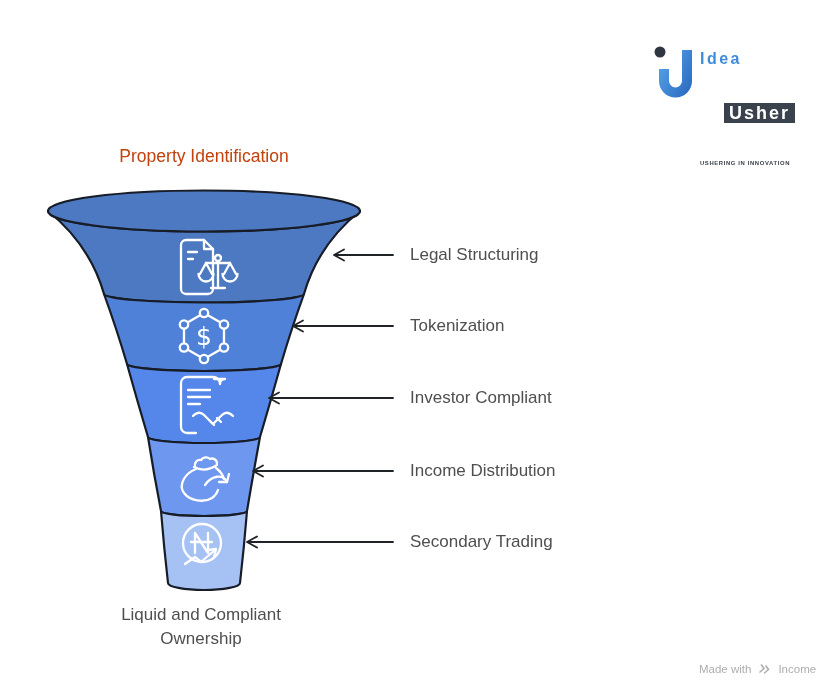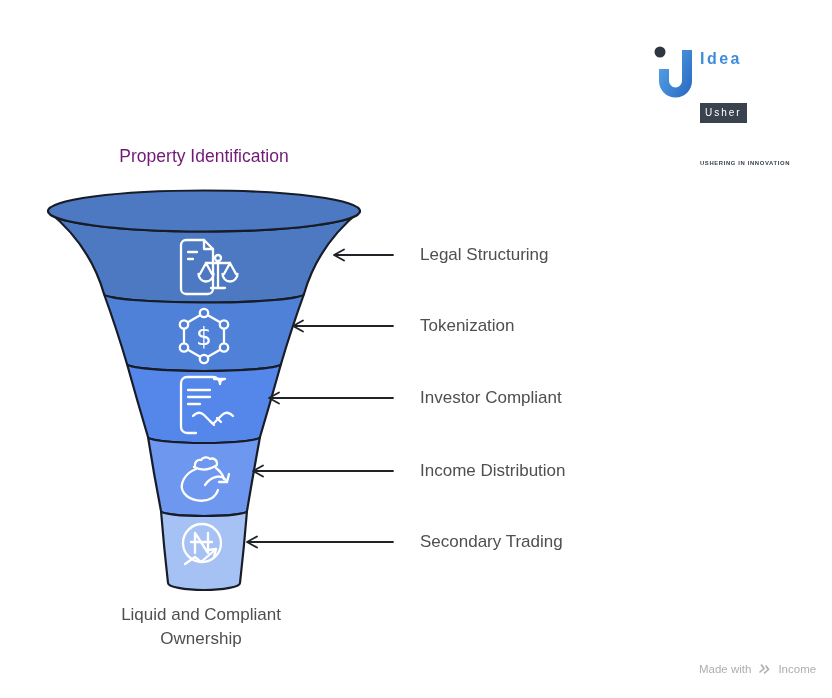--- a/index.html
+++ b/index.html
@@ -1,30 +1,30 @@
 <!DOCTYPE html>
 <html><head>
 <meta charset="utf-8">
 <style>
   html,body{margin:0;padding:0;background:#ffffff;}
   .canvas{position:relative;width:832px;height:698px;background:#ffffff;overflow:hidden;
           font-family:"Liberation Sans",sans-serif;}
   .funnel-svg{position:absolute;left:0;top:0;}
   .diagram-title{position:absolute;left:39px;top:146px;width:330px;text-align:center;
-                 font-size:17.5px;color:#701a75;}
-  .stage-label{position:absolute;left:420px;height:22px;line-height:22px;
+                 font-size:17.5px;color:#c2410c;}
+  .stage-label{position:absolute;left:410px;height:22px;line-height:22px;
                font-size:17px;color:#4f4f4f;white-space:nowrap;}
   .outcome-label{position:absolute;left:93px;top:603px;width:216px;text-align:center;
                  font-size:17px;line-height:24px;color:#4f4f4f;}
   
   .logo{position:absolute;left:650px;top:44px;display:flex;gap:4px;}
   .logo-text{display:flex;flex-direction:column;align-items:flex-start;padding-top:7px;gap:34px;}
   .logo-idea{color:#3e8cdc;font-weight:700;font-size:16px;letter-spacing:2.5px;line-height:16px;}
-  .logo-usher{background:#3a424d;color:#ffffff;font-weight:400;font-size:10px;
-              letter-spacing:2px;line-height:18px;padding:1px 5px;margin-top:2px;}
+  .logo-usher{background:#3a424d;color:#ffffff;font-weight:700;font-size:18px;
+              letter-spacing:2px;line-height:18px;padding:1px 5px;margin-top:2px;margin-left:24px;}
   .logo-tagline{font-size:5.9px;font-weight:700;color:#3a424d;letter-spacing:0.62px;
                 margin-top:3px;white-space:nowrap;}
   
   .footer{position:absolute;left:699px;top:662px;display:flex;align-items:center;gap:7px;
           font-size:11.5px;color:#aeaeae;}
 </style>
 </head>
 <body>
 
 <div class="canvas">

